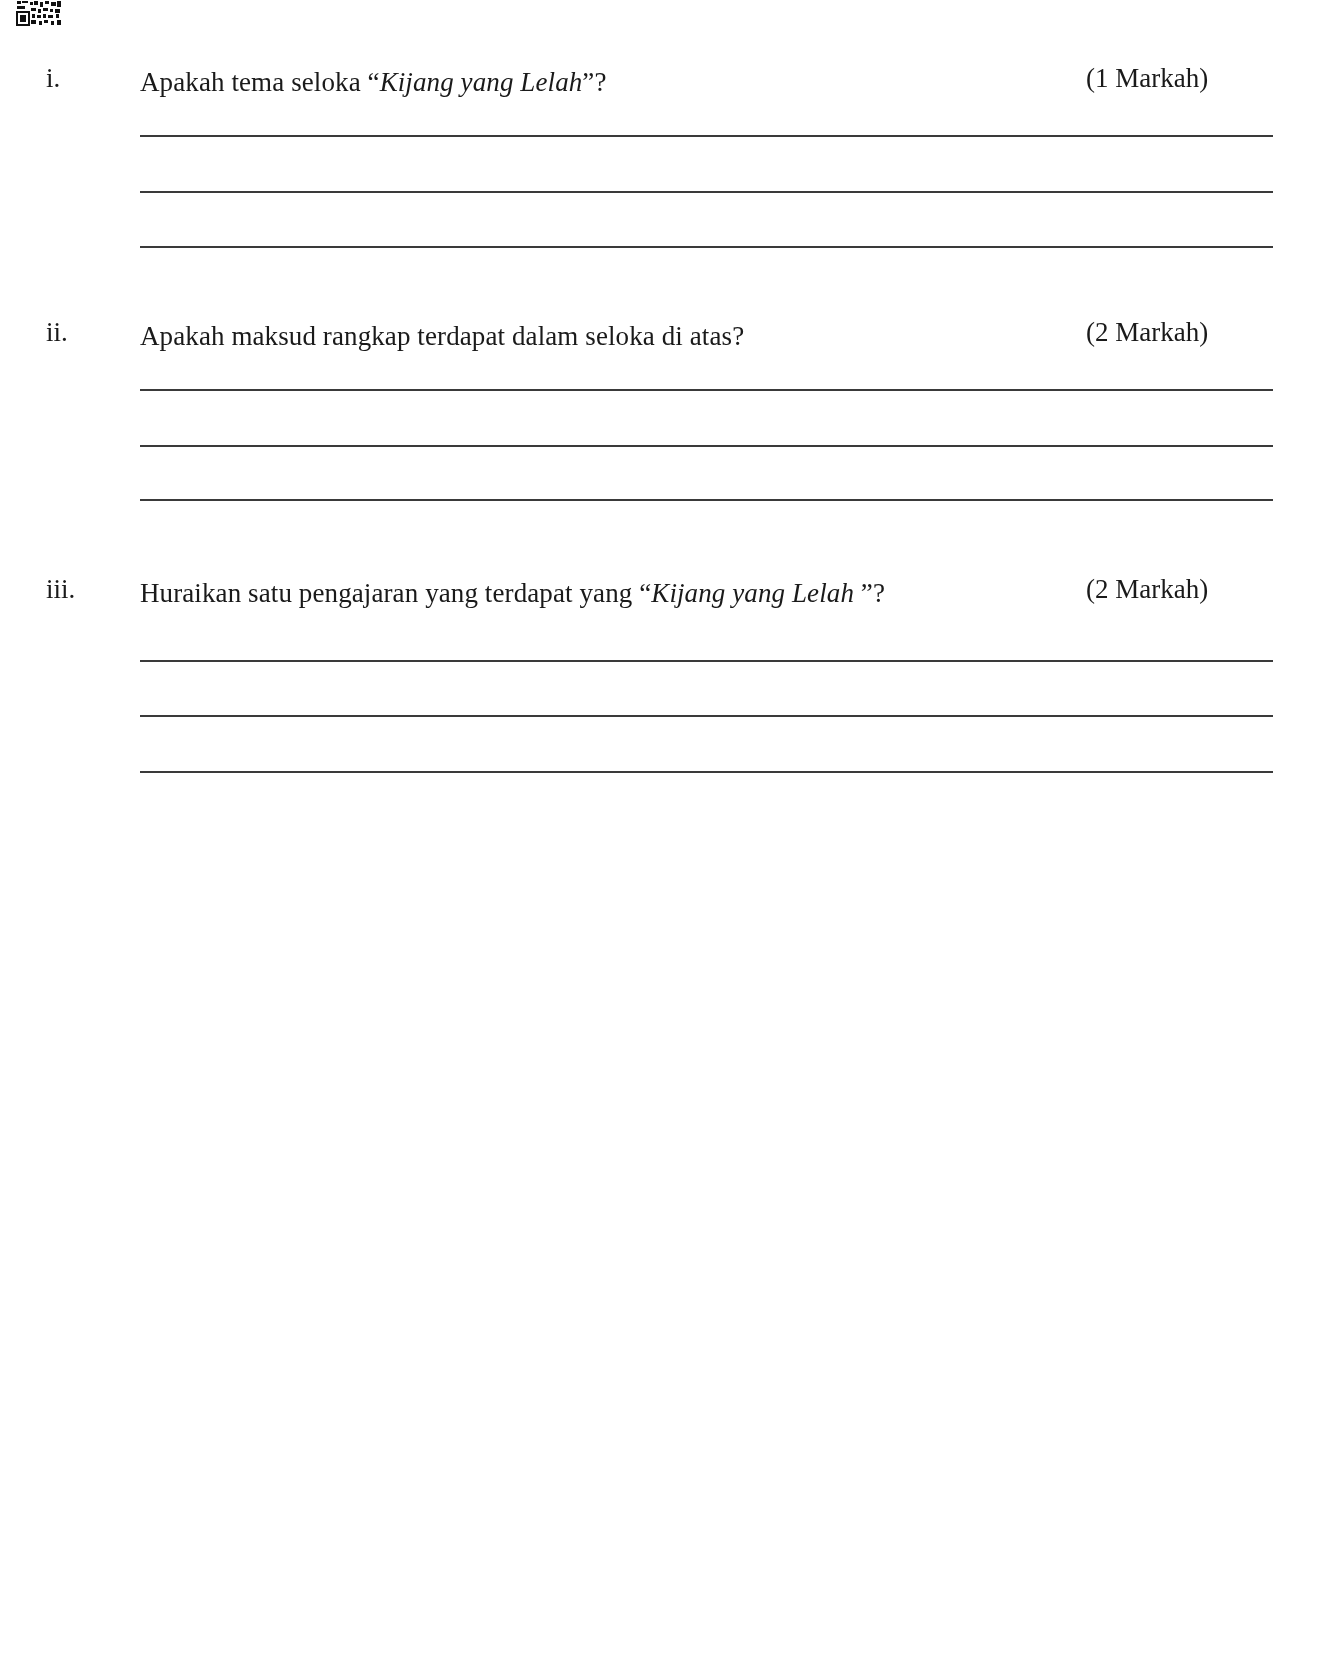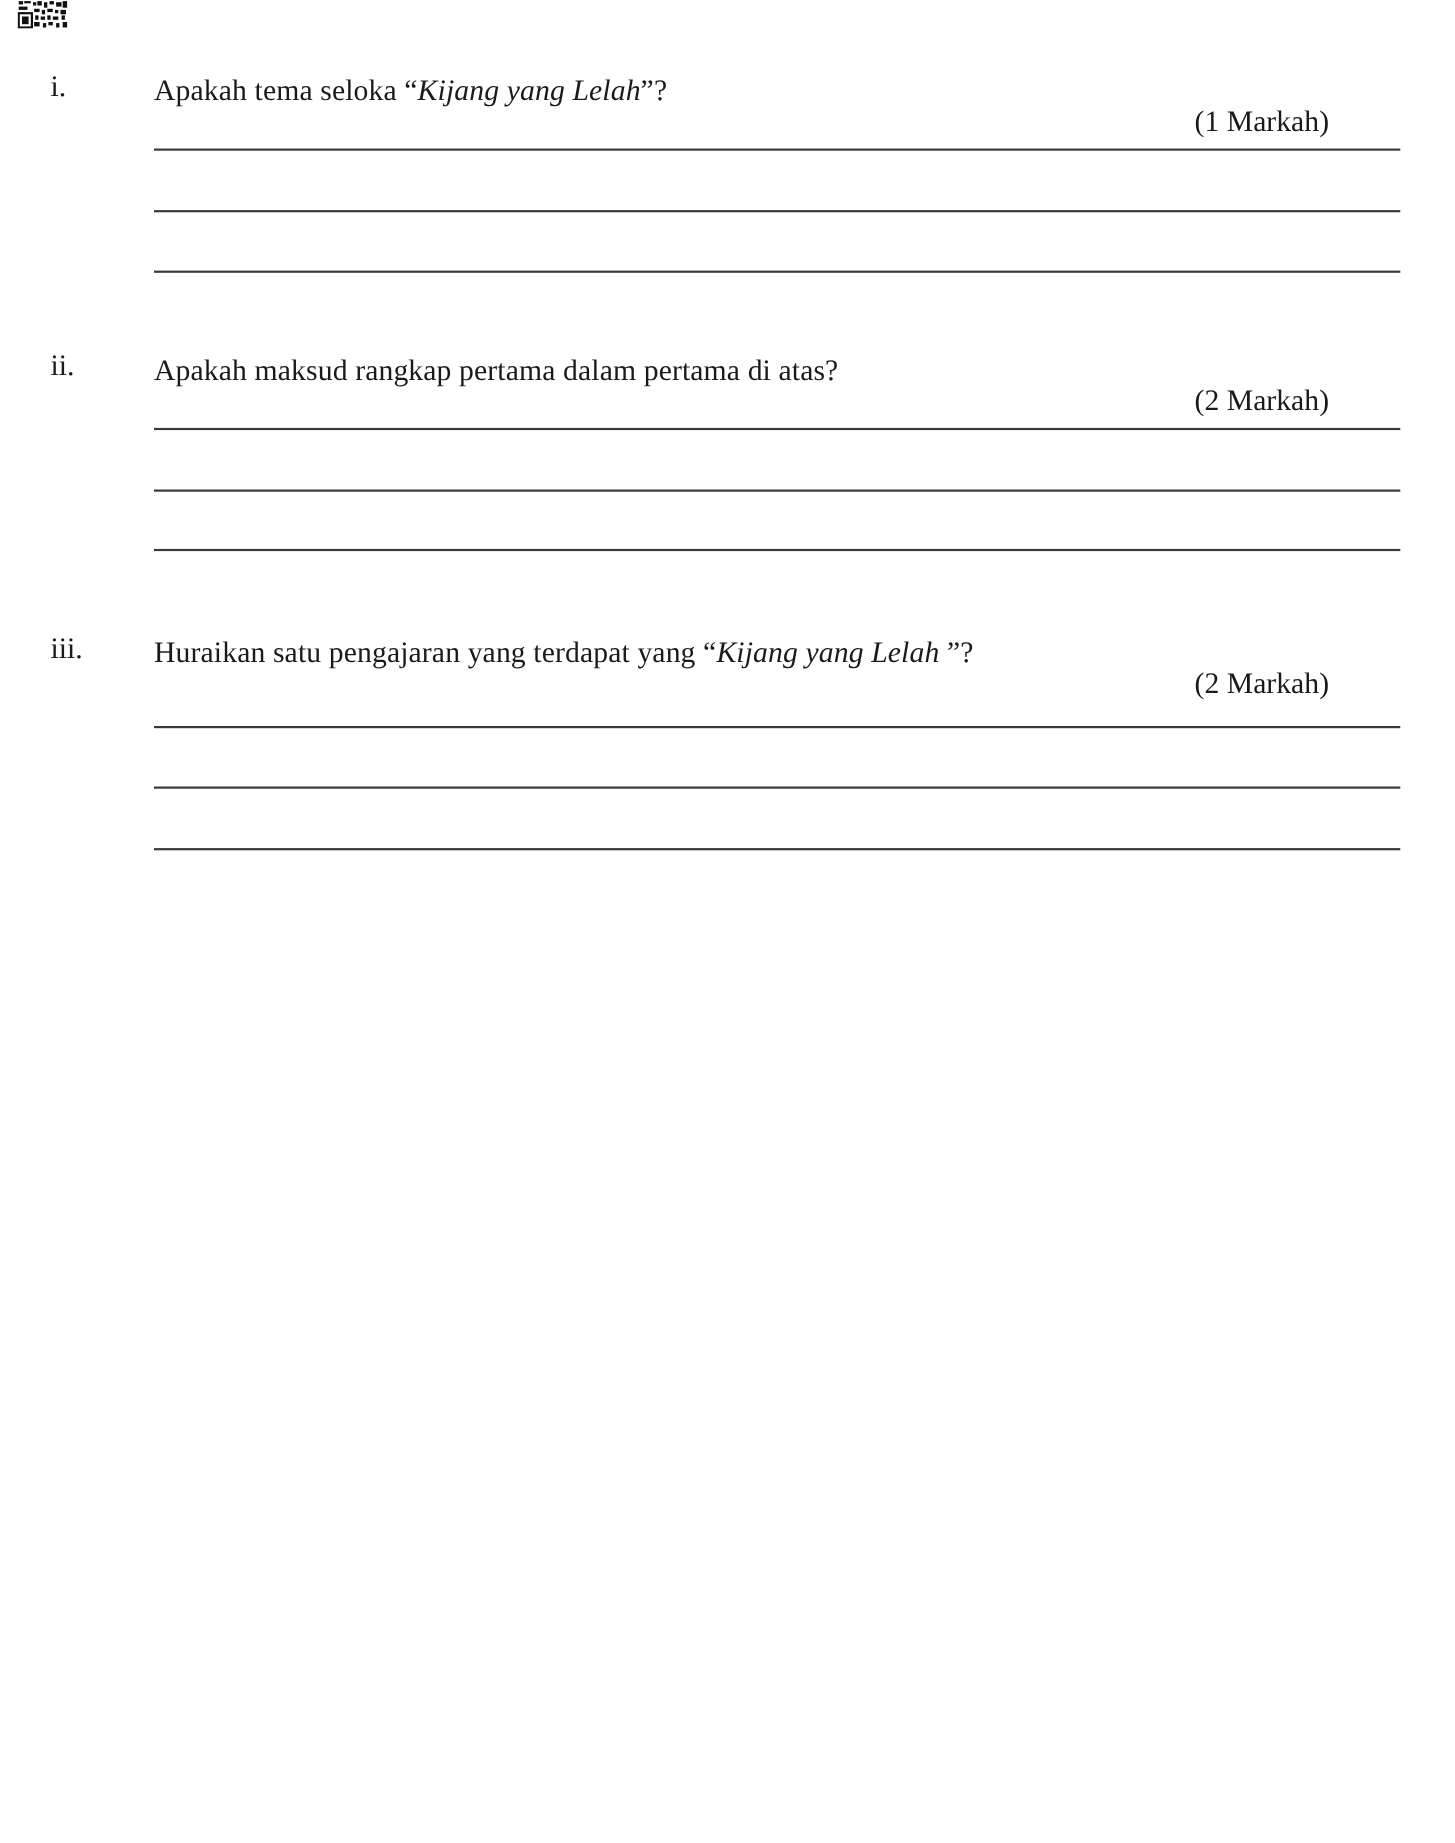--- a/index.html
+++ b/index.html
@@ -46,21 +46,20 @@
   .q-text em {
     font-style: italic;
   }
   .q-marks {
     position: absolute;
     left: 1086px;
     top: 0;
     font-size: 27px;
     line-height: 32px;
     white-space: nowrap;
-    margin-top: 32px;
   }
   .answer-line {
     position: absolute;
     left: 140px;
     width: 1133px;
     height: 0;
     border-top: 2px solid #3a3a3a;
   }
 </style>
 </head>
@@ -100,21 +99,21 @@
   <span class="q-num">i.</span>
   <span class="q-text"><span>Apakah tema seloka  “</span><em>Kijang yang Lelah</em><span>”?</span></span>
   <span class="q-marks">(1 Markah)</span>
 </div>
 <div class="answer-line" style="top:135px;"></div>
 <div class="answer-line" style="top:191px;"></div>
 <div class="answer-line" style="top:246px;"></div>
 
 <div class="question" style="top:316px;">
   <span class="q-num">ii.</span>
-  <span class="q-text"><span>Apakah maksud rangkap pertama dalam pertama di atas?</span><em></em><span></span></span>
+  <span class="q-text"><span>Apakah maksud rangkap terdapat dalam seloka di atas?</span><em></em><span></span></span>
   <span class="q-marks">(2 Markah)</span>
 </div>
 <div class="answer-line" style="top:389px;"></div>
 <div class="answer-line" style="top:445px;"></div>
 <div class="answer-line" style="top:499px;"></div>
 
 <div class="question" style="top:573px;">
   <span class="q-num">iii.</span>
   <span class="q-text"><span>Huraikan satu pengajaran yang terdapat yang “</span><em>Kijang yang Lelah</em><span> ”?</span></span>
   <span class="q-marks">(2 Markah)</span>

